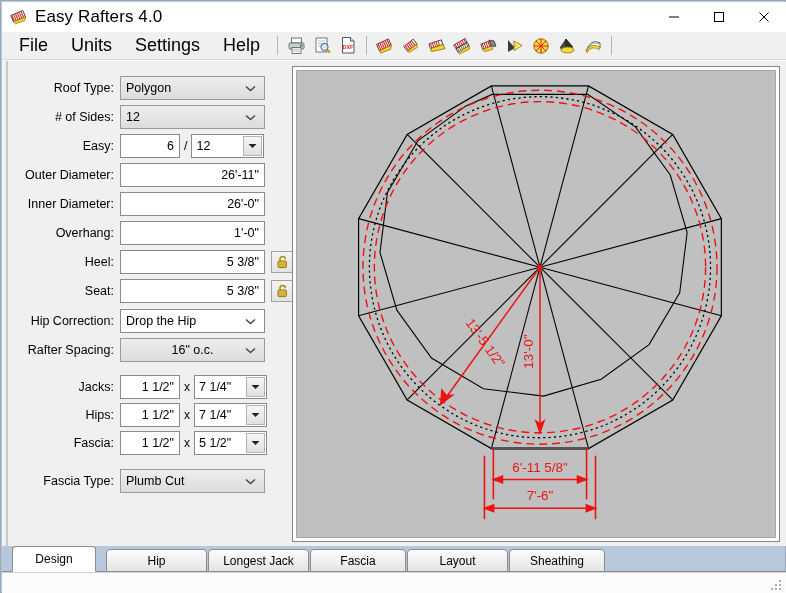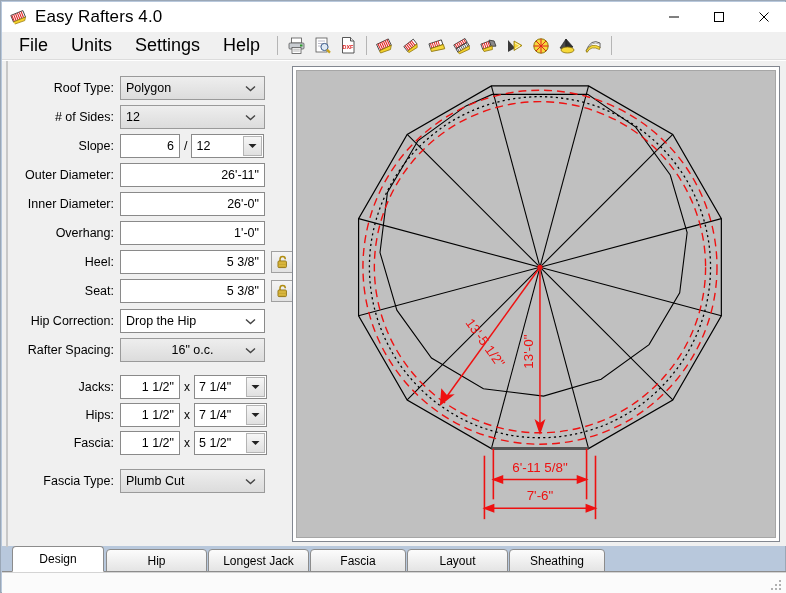--- a/index.html
+++ b/index.html
@@ -310,21 +310,21 @@
           <span>12</span>
           <span class="chev">
             <svg width="11" height="7" viewBox="0 0 11 7">
                 <path d="M1 1.5 L5.5 5.5 L10 1.5" fill="none" stroke="#444" stroke-width="1.4"></path>
               </svg>
           </span>
         </div>
       </div>
 
       <div class="row" style="left:14px; top:73px;">
-        <div class="lbl" style="width:98px;">Slope:</div>
+        <div class="lbl" style="width:98px;">Easy:</div>
         <div class="fld" style="width:60px; margin-left:6px;">6</div>
         <div class="slashsep">/</div>
         <div class="dropbox" style="width:73px;">
           <span>12</span>
           <span class="dbtn">
             <svg width="9" height="6" viewBox="0 0 9 6">
                 <path d="M0.5 1 L4.5 5 L8.5 1 z" fill="#222"></path>
               </svg>
           </span>
         </div>
@@ -524,21 +524,21 @@
             <text x="245" y="433" fill="#ee1111" font-size="13.5" font-family="Liberation Sans, sans-serif" text-anchor="middle">7'-6"</text>
           </g>
         </svg>
       </div>
     </div>
 
   </div>
 
   <div class="tabstrip">
     <div class="tabline"></div>
-    <div class="tab active" style="left:10px;  width:92px;">
+    <div class="tab active" style="left:10px;  width:84px;">
         <span>Design</span>
       </div>
     <div class="tab" style="left:104px; width:101px;">
         <span>Hip</span>
       </div>
     <div class="tab" style="left:206px; width:101px;">
         <span>Longest Jack</span>
       </div>
     <div class="tab" style="left:308px; width:96px;">
         <span>Fascia</span>

